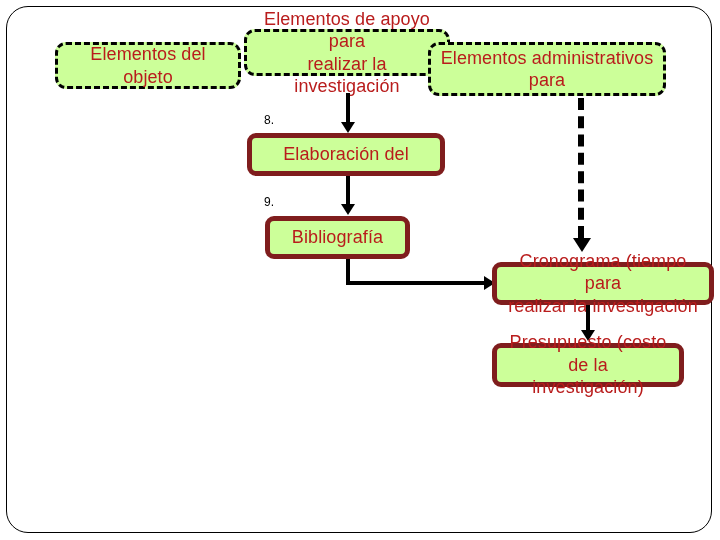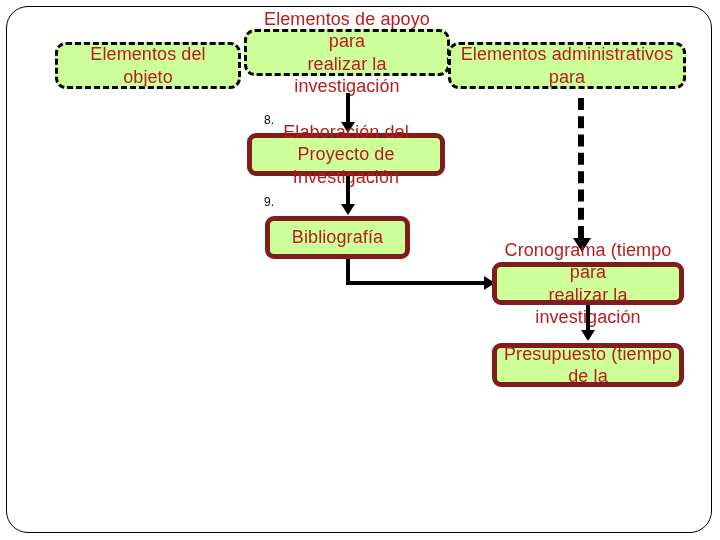--- a/index.html
+++ b/index.html
@@ -106,35 +106,34 @@
     </div>
   </div>
 
   <div class="node dashed" style="left:244px; top:29px; width:206px; height:47px;">
     <div>
       <span>Elementos de apoyo para</span>
       <span>realizar la investigación</span>
     </div>
   </div>
 
-  <div class="node dashed" style="left:448px; top:42px; width:238px; height:47px;">
+  <div class="node dashed" style="left:428px; top:42px; width:238px; height:54px;">
     <div>
       <span>Elementos administrativos para</span>
     </div>
   </div>
 
   <div class="line-v" style="left:346px; top:93px; height:30px;"></div>
   <div class="arrow-down" style="left:341px; top:122px;"></div>
 
   <div class="step-label" style="left:264px; top:113px;">8.</div>
 
   <div class="node solid" style="left:247px; top:133px; width:198px; height:43px;">
     <div>
       <span>Elaboración del</span>
-      <span>Proyecto de Investigación</span>
     </div>
   </div>
 
   <div class="line-v" style="left:346px; top:176px; height:29px;"></div>
   <div class="arrow-down" style="left:341px; top:204px;"></div>
 
   <div class="step-label" style="left:264px; top:195px;">9.</div>
 
   <div class="node solid" style="left:265px; top:216px; width:145px; height:43px;">
     <div>
@@ -142,29 +141,30 @@
     </div>
   </div>
 
   <div class="line-v" style="left:346px; top:259px; height:26px;"></div>
   <div class="line-h" style="left:346px; top:281px; width:140px;"></div>
   <div class="arrow-right" style="left:484px; top:276px;"></div>
 
   <div class="line-v dashedline" style="left:578px; top:98px; height:140px;"></div>
   <div class="arrow-down" style="left:573px; top:238px; border-left-width:9px; border-right-width:9px; border-top-width:14px;"></div>
 
-  <div class="node solid" style="left:492px; top:262px; width:192px; height:43px;">
+  <div class="node solid" style="left:492px; top:262px; width:222px; height:43px;">
     <div>
       <span>Cronograma (tiempo para</span>
       <span>realizar la investigación</span>
     </div>
   </div>
 
   <div class="line-v" style="left:586px; top:305px; height:26px;"></div>
   <div class="arrow-down" style="left:581px; top:330px;"></div>
 
   <div class="node solid" style="left:492px; top:343px; width:192px; height:44px;">
     <div>
-      <span>Presupuesto (tiempo de la</span>
+      <span>Presupuesto (costo de la</span>
+      <span>investigación)</span>
     </div>
   </div>
 
 </div>
 
 </body></html>

